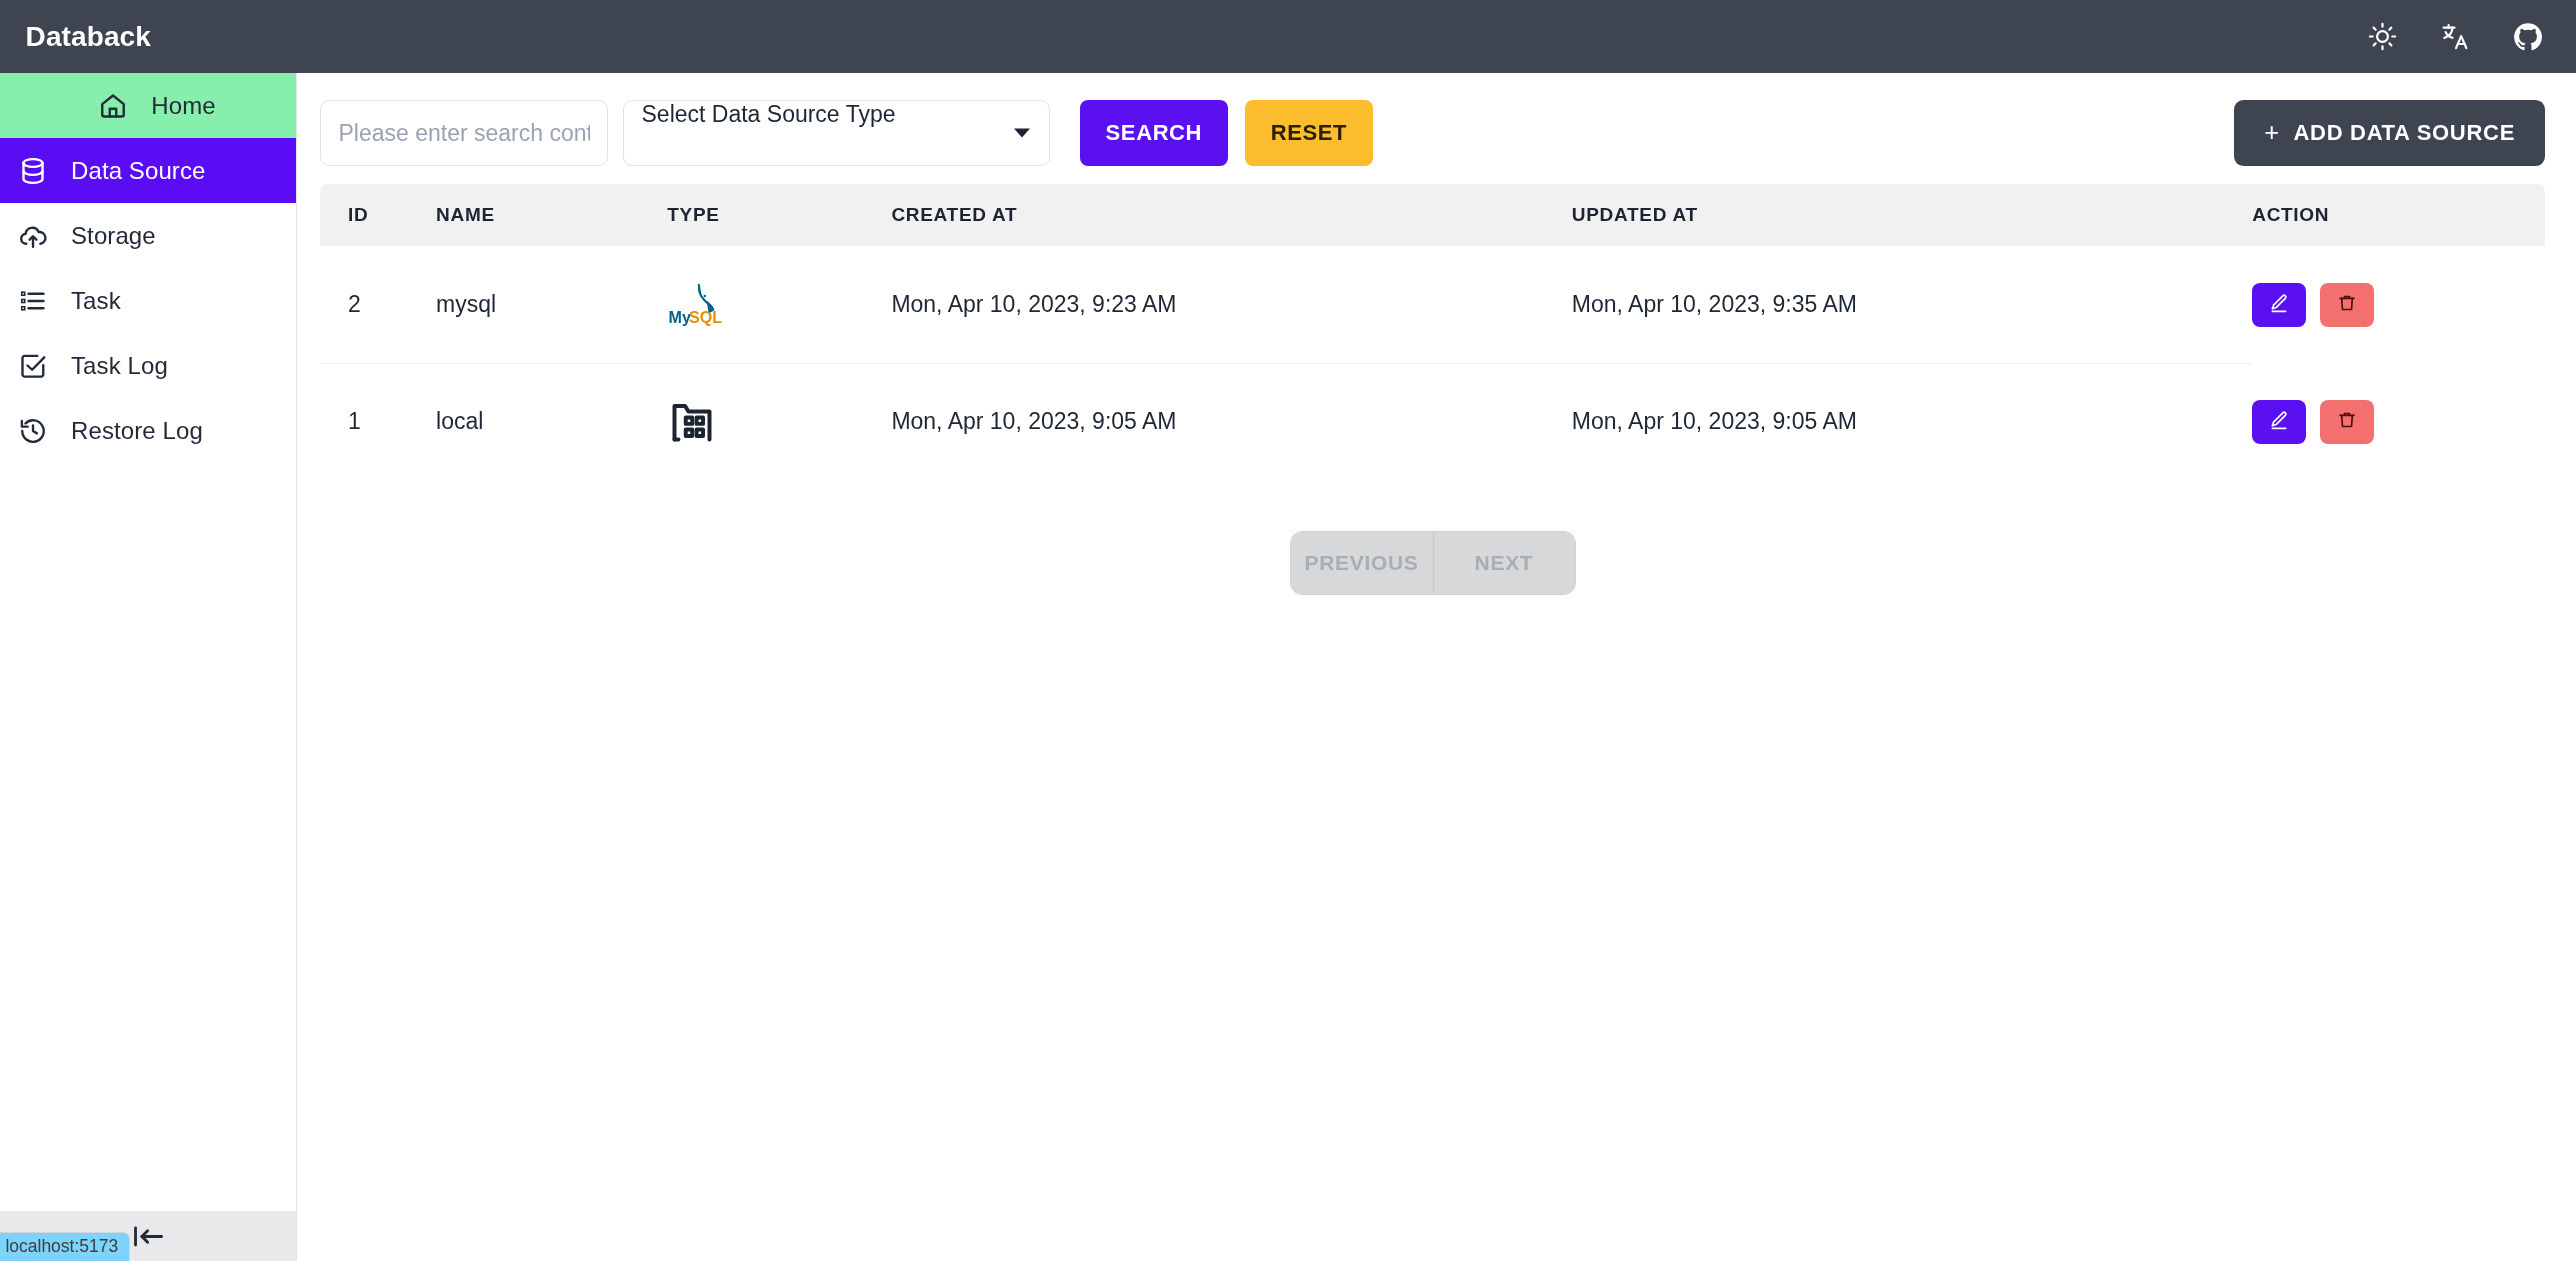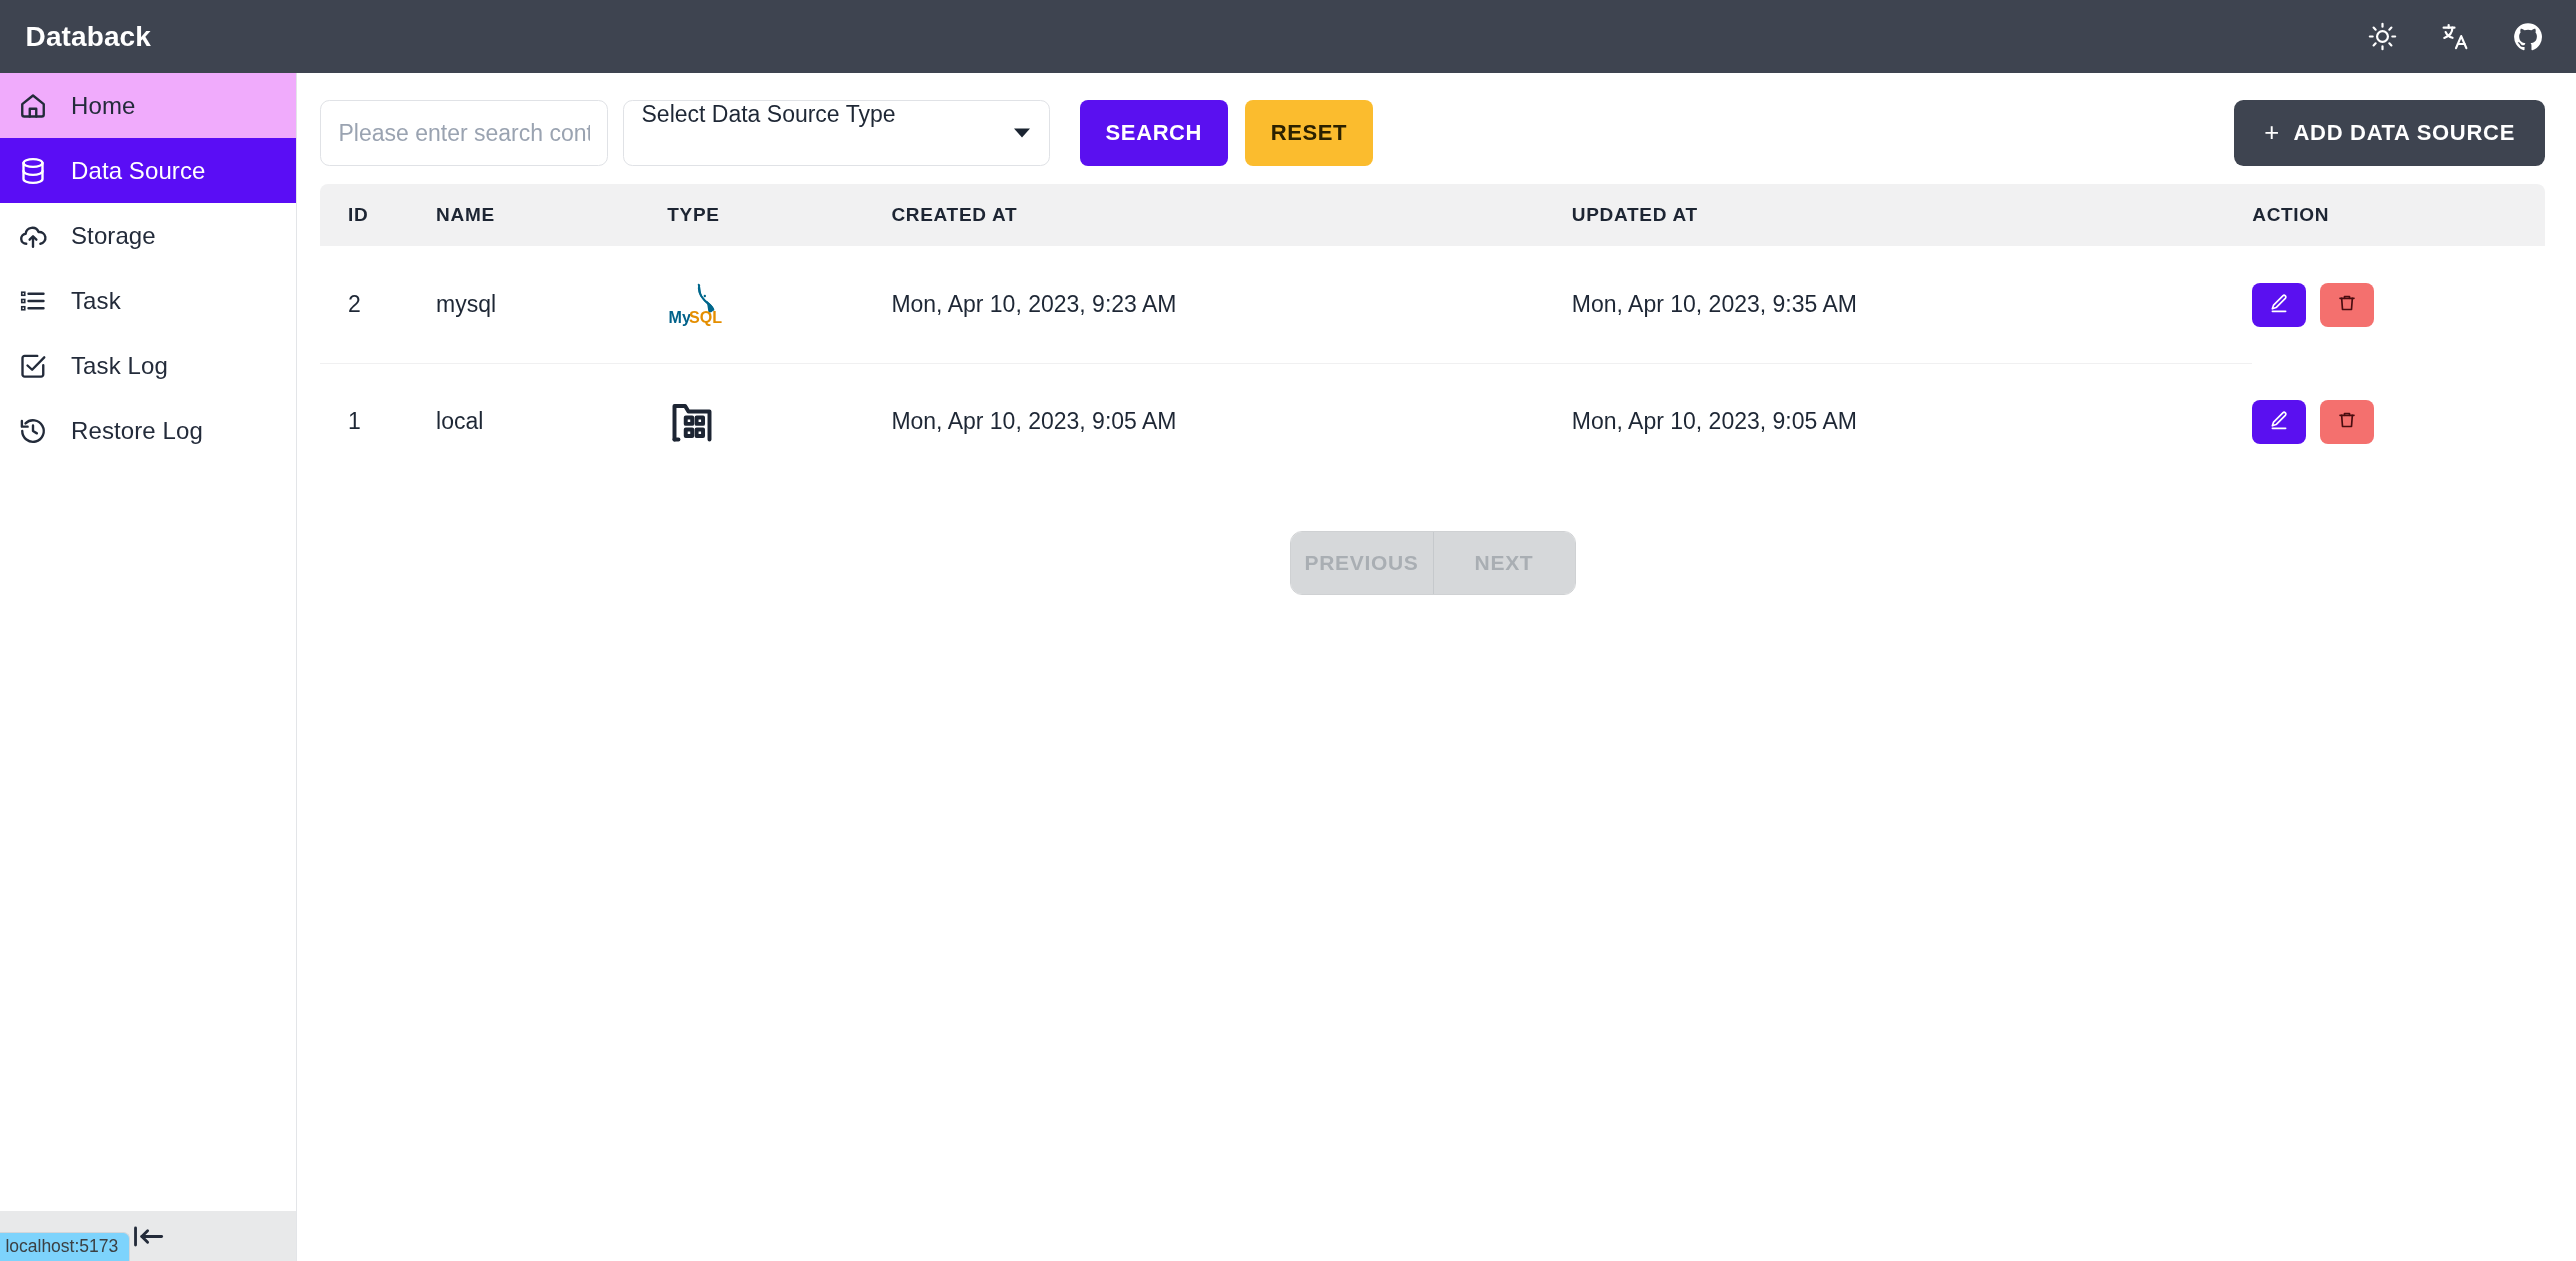--- a/index.html
+++ b/index.html
@@ -34,21 +34,21 @@
     background: #ffffff;
     border-right: 1.3px solid #e3e5e8;
   }
   .nav-item {
     height: 65px; display: flex; align-items: center;
     padding-left: 15px; gap: 20px; cursor: pointer;
     color: #232b3a;
   }
   .nav-item .nav-ic { width: 36px; height: 36px; display: flex; align-items: center; justify-content: center; flex: 0 0 36px; }
   .nav-item .nav-label { font-size: 24px; font-weight: 400; letter-spacing: 0.1px; }
-  .nav-item.hovered { background: #f0abfc; }
+  .nav-item.hovered { background: #86efac; justify-content: center; }
   .nav-item.active { background: #5a0df5; color: #ffffff; }
   .nav-item.active .nav-label { color: #ffffff; }
 
   .sidebar-footer {
     position: absolute; bottom: 0; left: 0;
     width: 296px; height: 51px;
     background: #e8e9ea;
     display: flex; align-items: center; justify-content: center;
   }
   .collapse-btn { width: 47px; height: 35px; display: flex; align-items: center; justify-content: center; cursor: pointer; }

